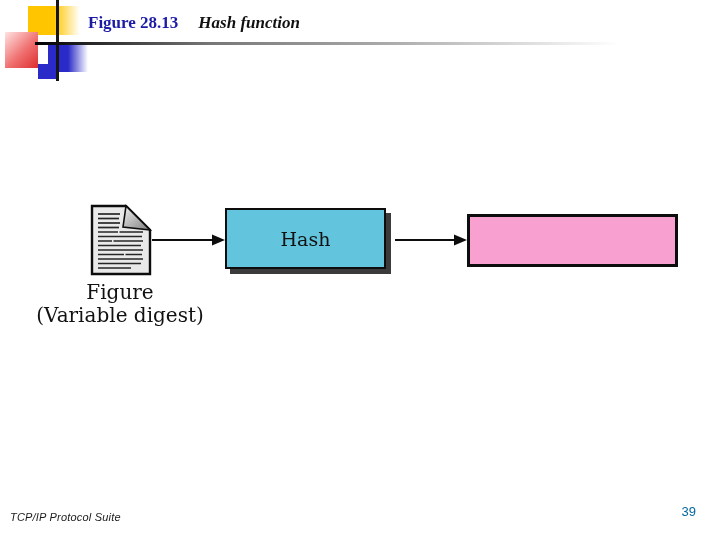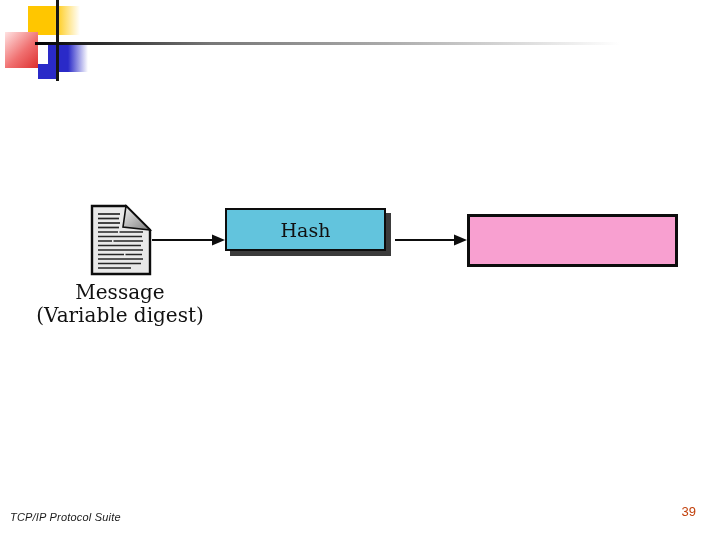--- a/index.html
+++ b/index.html
@@ -28,21 +28,21 @@
   .fig-label { color:#1B1BA6; }
   .fig-title { color:#111111; font-style:italic; }
 
   
   .doc-icon { position:absolute; left:89px; top:203px; }
   .arrow { position:absolute; }
   .arrow-1 { left:152px; top:233px; }
   .arrow-2 { left:395px; top:233px; }
 
   .hash-box {
-    position:absolute; left:225px; top:208px; width:161px; height:43px;
+    position:absolute; left:225px; top:208px; width:161px; height:61px;
     background:#62C4DD; border:2px solid #0d0d0d;
     box-shadow:5px 5px 0 #3b3b3b;
     display:flex; flex-direction:column; align-items:center; justify-content:center;
     font-family:"DejaVu Serif", serif; font-size:19px; line-height:26px; color:#111111;
   }
   .digest-box {
     position:absolute; left:467px; top:214px; width:211px; height:53px;
     background:#F8A0D0; border:3px solid #0d0d0d;
   }
   .diagram-label {
@@ -50,34 +50,38 @@
     font-family:"DejaVu Serif", serif; font-size:20px; line-height:23px; color:#111111;
   }
   .msg-label { left:10px; top:281px; }
   .digest-label { left:462px; top:275px; }
 
   
   .footer-left { position:absolute; left:10px; top:511px;
     font-family:"Liberation Sans", sans-serif; font-size:11px;
     letter-spacing:0.2px; color:#1a1a1a;font-style:italic; }
   .page-num { position:absolute; right:24px; top:504px;
-    font-family:"Liberation Sans", sans-serif; font-size:13px; color:#c2410c; }
+    font-family:"Liberation Sans", sans-serif; font-size:13px; color:#0369a1; }
 </style>
 </head>
 <body>
 
 <div class="slide">
 
   <div class="deco deco-yellow"></div>
   <div class="deco deco-red"></div>
   <div class="deco deco-blue-main"></div>
   <div class="deco deco-blue-foot"></div>
   <div class="deco deco-vline"></div>
   <div class="deco deco-hline"></div>
 
+  <div class="title-row">
+    <span class="fig-label">Figure 28.13</span>
+    <span class="fig-title">Hash function</span>
+  </div>
 
   <svg class="doc-icon" width="66" height="74" viewBox="0 0 66 74">
     <defs>
       <linearGradient id="foldGrad" x1="0" y1="0" x2="1" y2="1">
         <stop offset="0%" stop-color="#f2f2f2"></stop>
         <stop offset="100%" stop-color="#7d7d7d"></stop>
       </linearGradient>
     </defs>
     <path d="M3,3 L37,3 L61,27 L61,71 L3,71 Z" fill="#E9E9E9" stroke="#0d0d0d" stroke-width="2.4"></path>
     <path d="M37,3 L61,27 L34,24 Z" fill="url(#foldGrad)" stroke="#0d0d0d" stroke-width="1.6"></path>
@@ -108,21 +112,21 @@
   </div>
 
   <svg class="arrow arrow-2" width="72" height="14" viewBox="0 0 72 14">
     <line x1="0" y1="7" x2="60" y2="7" stroke="#0d0d0d" stroke-width="2"></line>
     <polygon points="59,1.5 72,7 59,12.5" fill="#0d0d0d"></polygon>
   </svg>
 
   <div class="digest-box"></div>
 
   <div class="diagram-label msg-label">
-    <div>Message</div>
+    <div>Figure</div>
     <div>(Variable digest)</div>
   </div>
   <div class="diagram-label digest-label">
   </div>
 
   <div class="footer-left">TCP/IP Protocol Suite</div>
   <div class="page-num">39</div>
 
 </div>
 

